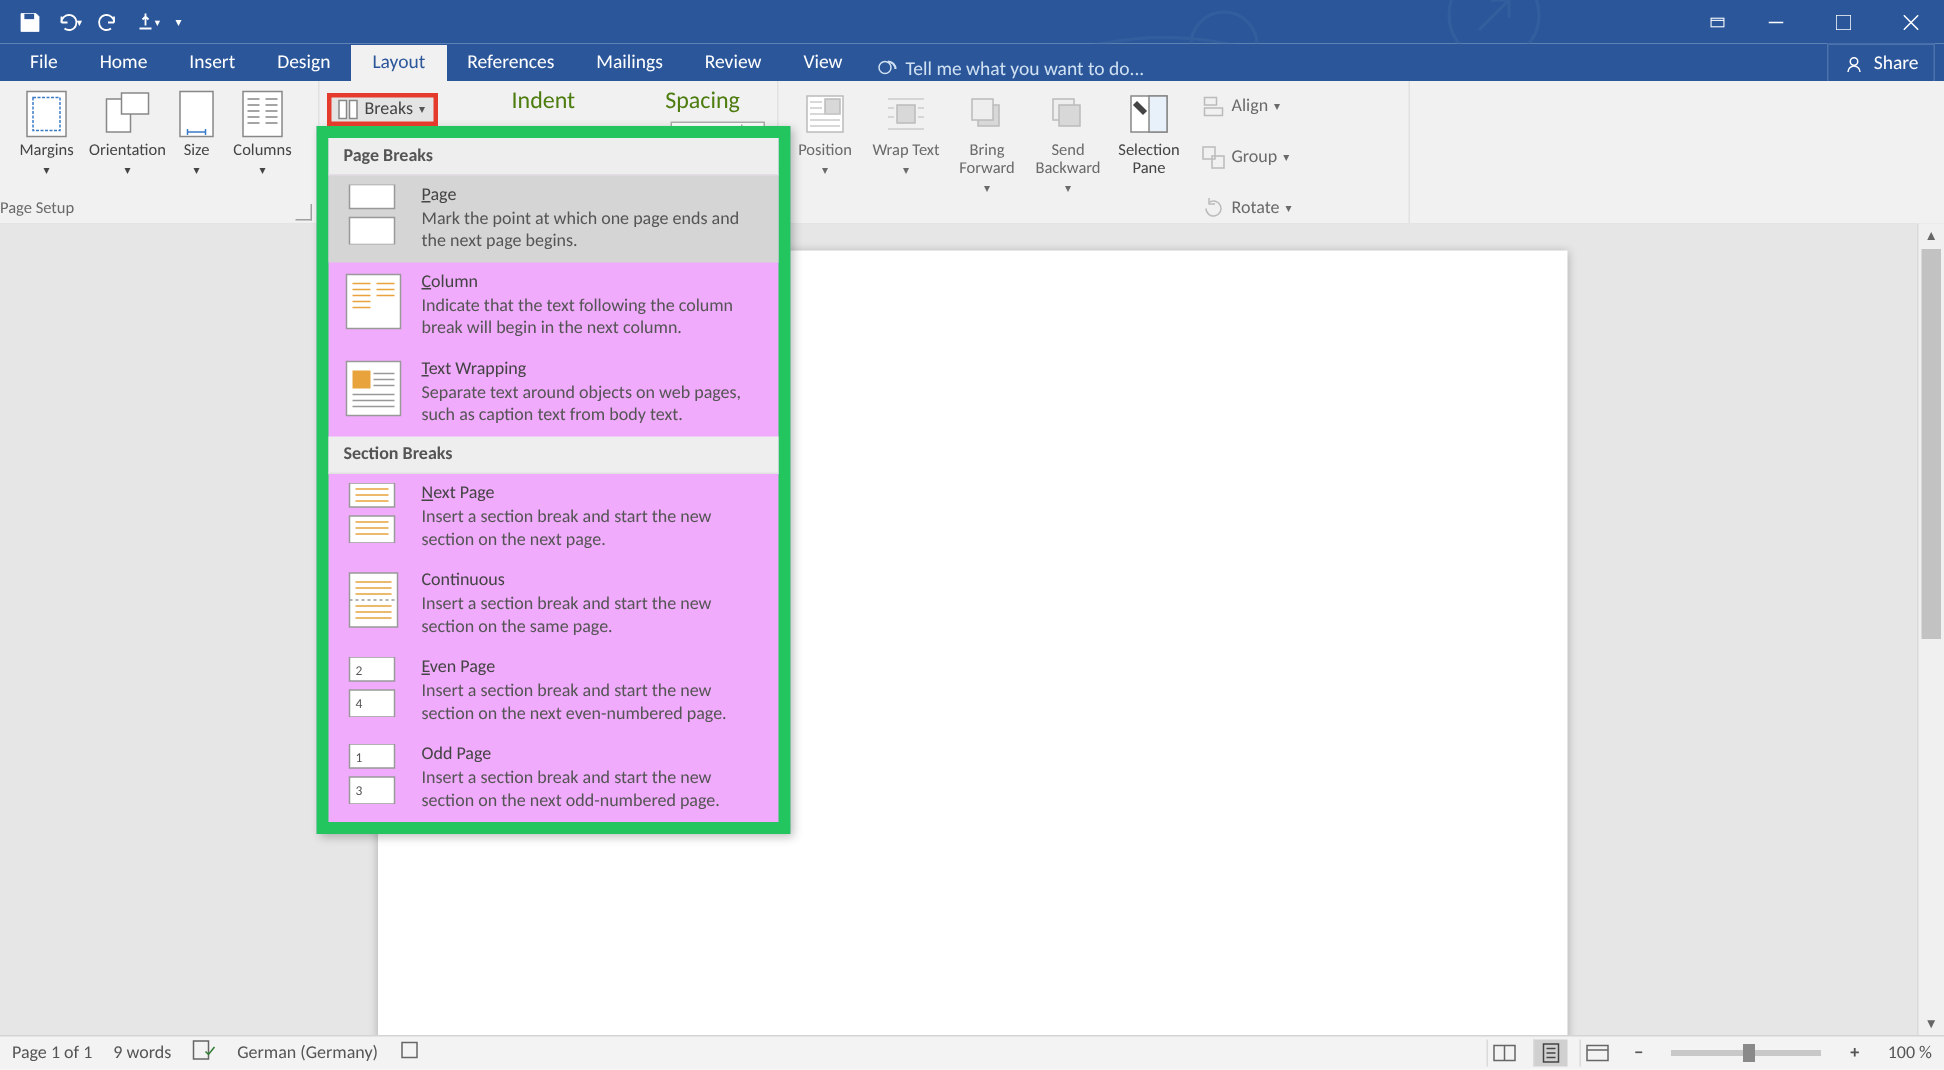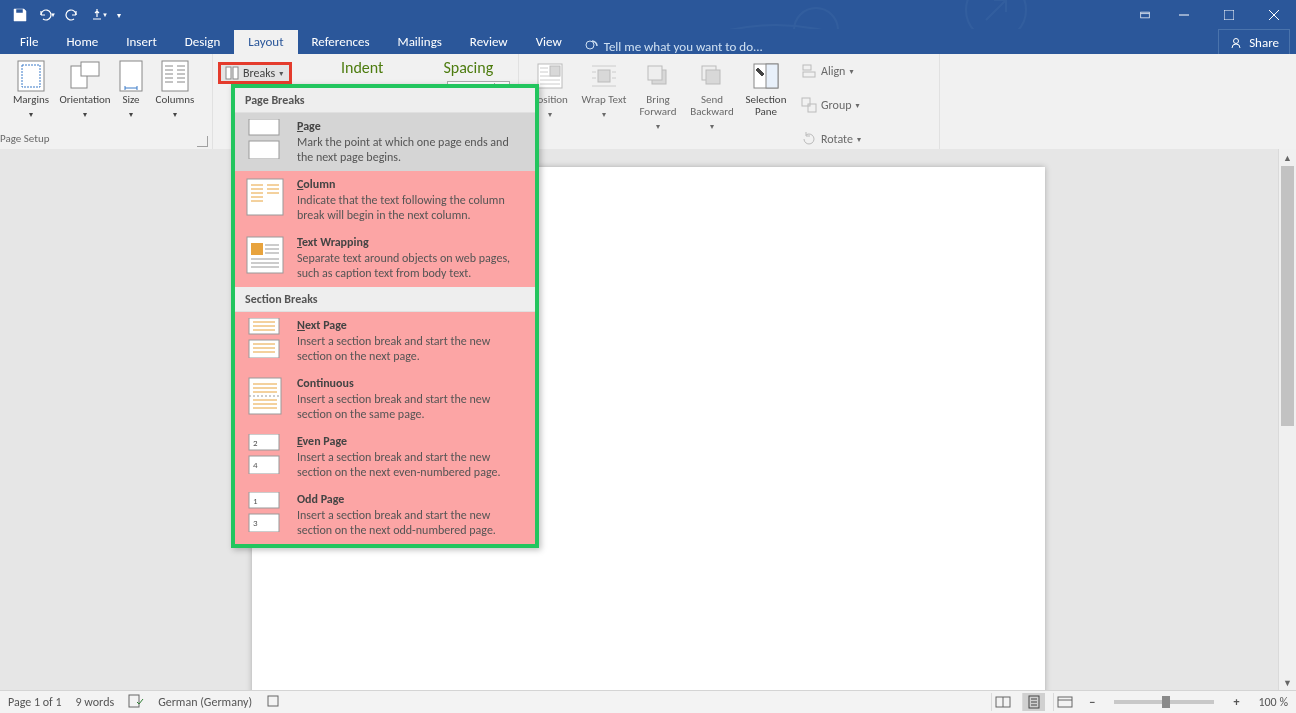--- a/index.html
+++ b/index.html
@@ -31,27 +31,27 @@
 .spinbox input{border:none;width:40px;text-align:right;padding-right:4px;font-size:12px;outline:none}
 .spin-btns{display:flex;flex-direction:column;border-left:1px solid #ababab}
 .spin-btns div{width:14px;height:9px;font-size:7px;line-height:9px;text-align:center;color:#555;border-bottom:1px solid #ababab}
 .spin-btns div:last-child{border-bottom:none}
 .arr-col{display:flex;flex-direction:column;gap:12px;padding:2px 4px}
 .arr-col .smallrow{height:22px;padding:0 4px;color:#6a6a6a}
 
 .breaks-btn{position:absolute;left:218px;top:62px;width:74px;height:22px;border:3px solid #e43b2c;background:#e4e4e4;display:flex;align-items:center;gap:4px;padding:0 4px;font-size:12px;color:#444;box-sizing:border-box;z-index:20}
 .breaks-btn .caret{font-size:8px;color:#555}
 
-.dropdown{position:absolute;left:231px;top:84px;width:300px;border:4px solid #22c55e;background:#fca5a5;z-index:19;box-shadow:2px 2px 6px rgba(0,0,0,0.25)}
+.dropdown{position:absolute;left:211px;top:84px;width:300px;border:8px solid #22c55e;background:#f0abfc;z-index:19;box-shadow:2px 2px 6px rgba(0,0,0,0.25)}
 .dd-header{background:#eeeeee;padding:5px 10px;font-size:12px;font-weight:600;color:#555;border-bottom:1px solid #e0e0e0}
 .dd-item{display:flex;padding:6px 8px;gap:10px;align-items:flex-start}
 .dd-item.hover{background:#d5d5d5}
 .dd-ico{width:44px;height:40px;flex-shrink:0;display:flex;align-items:center;justify-content:center}
 .dd-text{flex:1;font-size:12px;color:#555;line-height:15px}
-.dd-text .t{font-weight:700;color:#444;display:block;margin-bottom:1px}
+.dd-text .t{font-weight:400;color:#444;display:block;margin-bottom:1px}
 .dd-text .t u{text-decoration:underline}
 
 .workspace{position:absolute;left:0;top:149px;right:0;bottom:22px;background:#e6e6e6;display:flex;justify-content:center;overflow:hidden}
 .page{width:793px;height:1122px;background:#fff;margin-top:18px;box-shadow:0 0 6px rgba(0,0,0,0.25)}
 .vscroll{position:absolute;right:0;top:149px;width:17px;bottom:22px;background:#f0f0f0;border-left:1px solid #dadada}
 .vscroll .up,.vscroll .down{height:17px;text-align:center;font-size:9px;color:#666;line-height:17px}
 .vscroll .down{position:absolute;bottom:0;width:100%}
 .vscroll .thumb{position:absolute;top:17px;left:2px;right:2px;height:260px;background:#c2c2c2}
 
 .statusbar{position:absolute;left:0;right:0;bottom:0;height:22px;background:#f3f3f3;border-top:1px solid #d4d4d4;display:flex;align-items:center;font-size:12px;color:#555;padding:0 8px;gap:14px}

